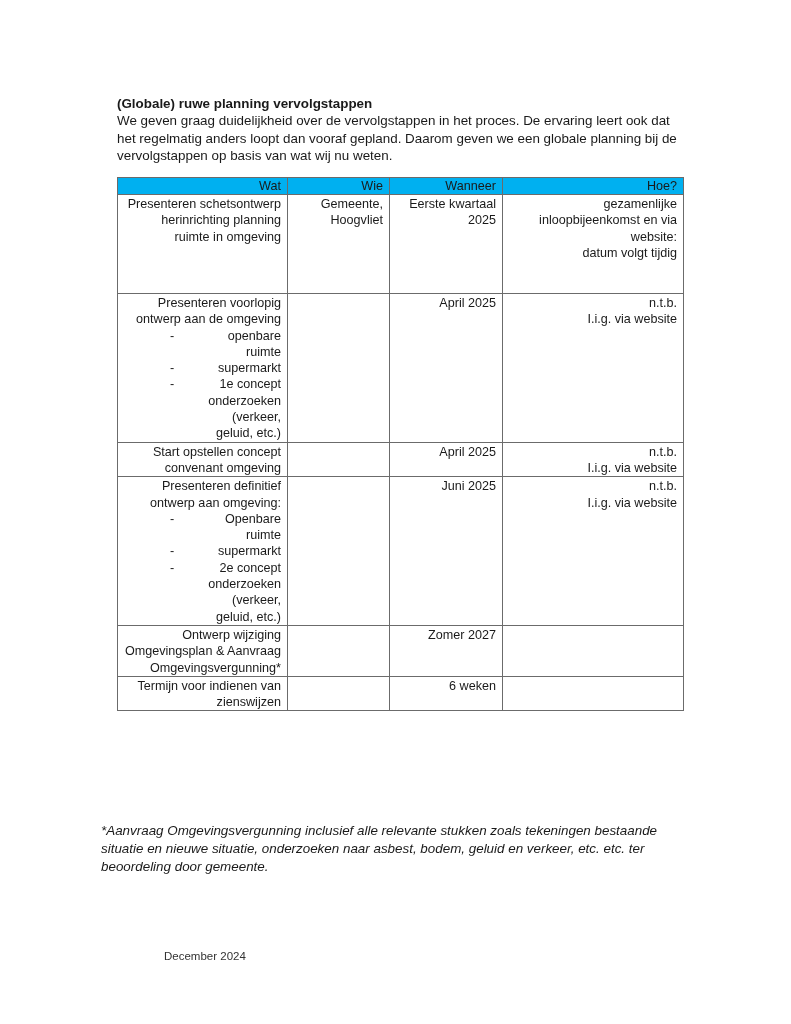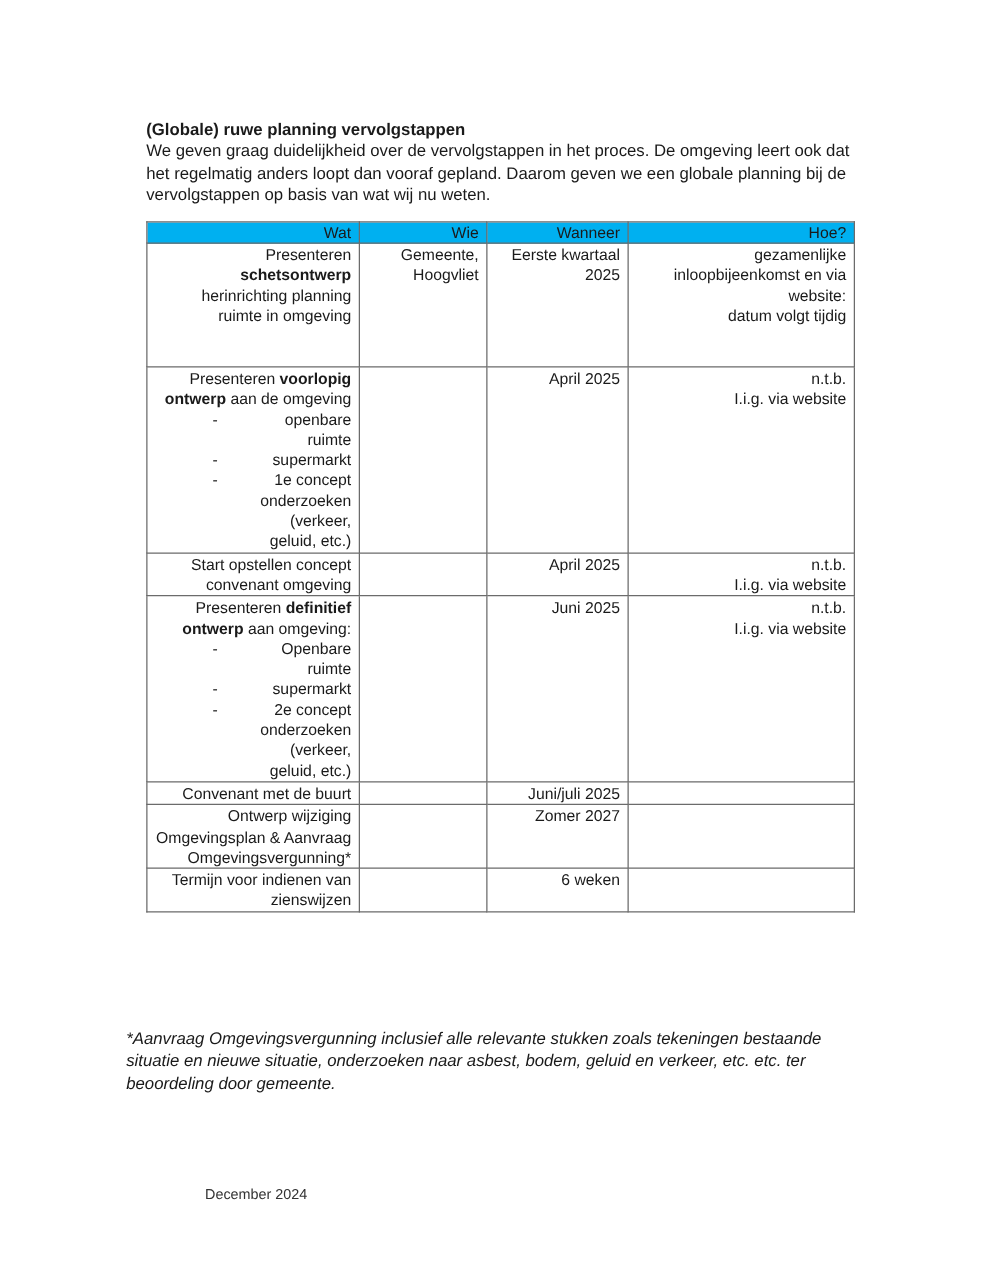--- a/index.html
+++ b/index.html
@@ -65,21 +65,21 @@
     }
     .bullets li {
       position: relative;
       padding-left: 70px;
     }
     .bullets li .dash {
       position: absolute;
       left: 46px;
       top: 0;
     }
-    b { font-weight: bold; }
+    b { font-weight: normal; }
     .footnote {
       position: absolute;
       left: 101px;
       top: 822px;
       width: 570px;
       font-size: 13.4px;
       line-height: 18px;
       font-style: italic;
     }
     .footer-date {
@@ -91,21 +91,21 @@
       padding-left: 44px;
     }
   </style>
 </head>
 <body>
 
 <div class="page">
 
   <div class="intro">
     <div class="heading">(Globale) ruwe planning vervolgstappen</div>
-    <p>We geven graag duidelijkheid over de vervolgstappen in het proces. De omgeving leert ook dat het regelmatig anders loopt dan vooraf gepland. Daarom geven we een globale planning bij de vervolgstappen op basis van wat wij nu weten.</p>
+    <p>We geven graag duidelijkheid over de vervolgstappen in het proces. De ervaring leert ook dat het regelmatig anders loopt dan vooraf gepland. Daarom geven we een globale planning bij de vervolgstappen op basis van wat wij nu weten.</p>
   </div>
 
   <table class="plan">
     <colgroup>
       <col class="c1">
         <col class="c2">
         <col class="c3">
         <col class="c4">
     </colgroup>
     <thead>
@@ -167,26 +167,20 @@
           </ul>
         </td>
         <td></td>
         <td>Juni 2025</td>
         <td>
           <div>n.t.b.</div>
           <div>I.i.g. via website</div>
         </td>
       </tr>
 
-      <tr>
-        <td>Convenant met de buurt</td>
-        <td></td>
-        <td>Juni/juli 2025</td>
-        <td></td>
-      </tr>
 
       <tr>
         <td>Ontwerp wijziging Omgevingsplan &amp; Aanvraag Omgevingsvergunning*</td>
         <td></td>
         <td>Zomer 2027</td>
         <td></td>
       </tr>
 
       <tr>
         <td>Termijn voor indienen van zienswijzen</td>

